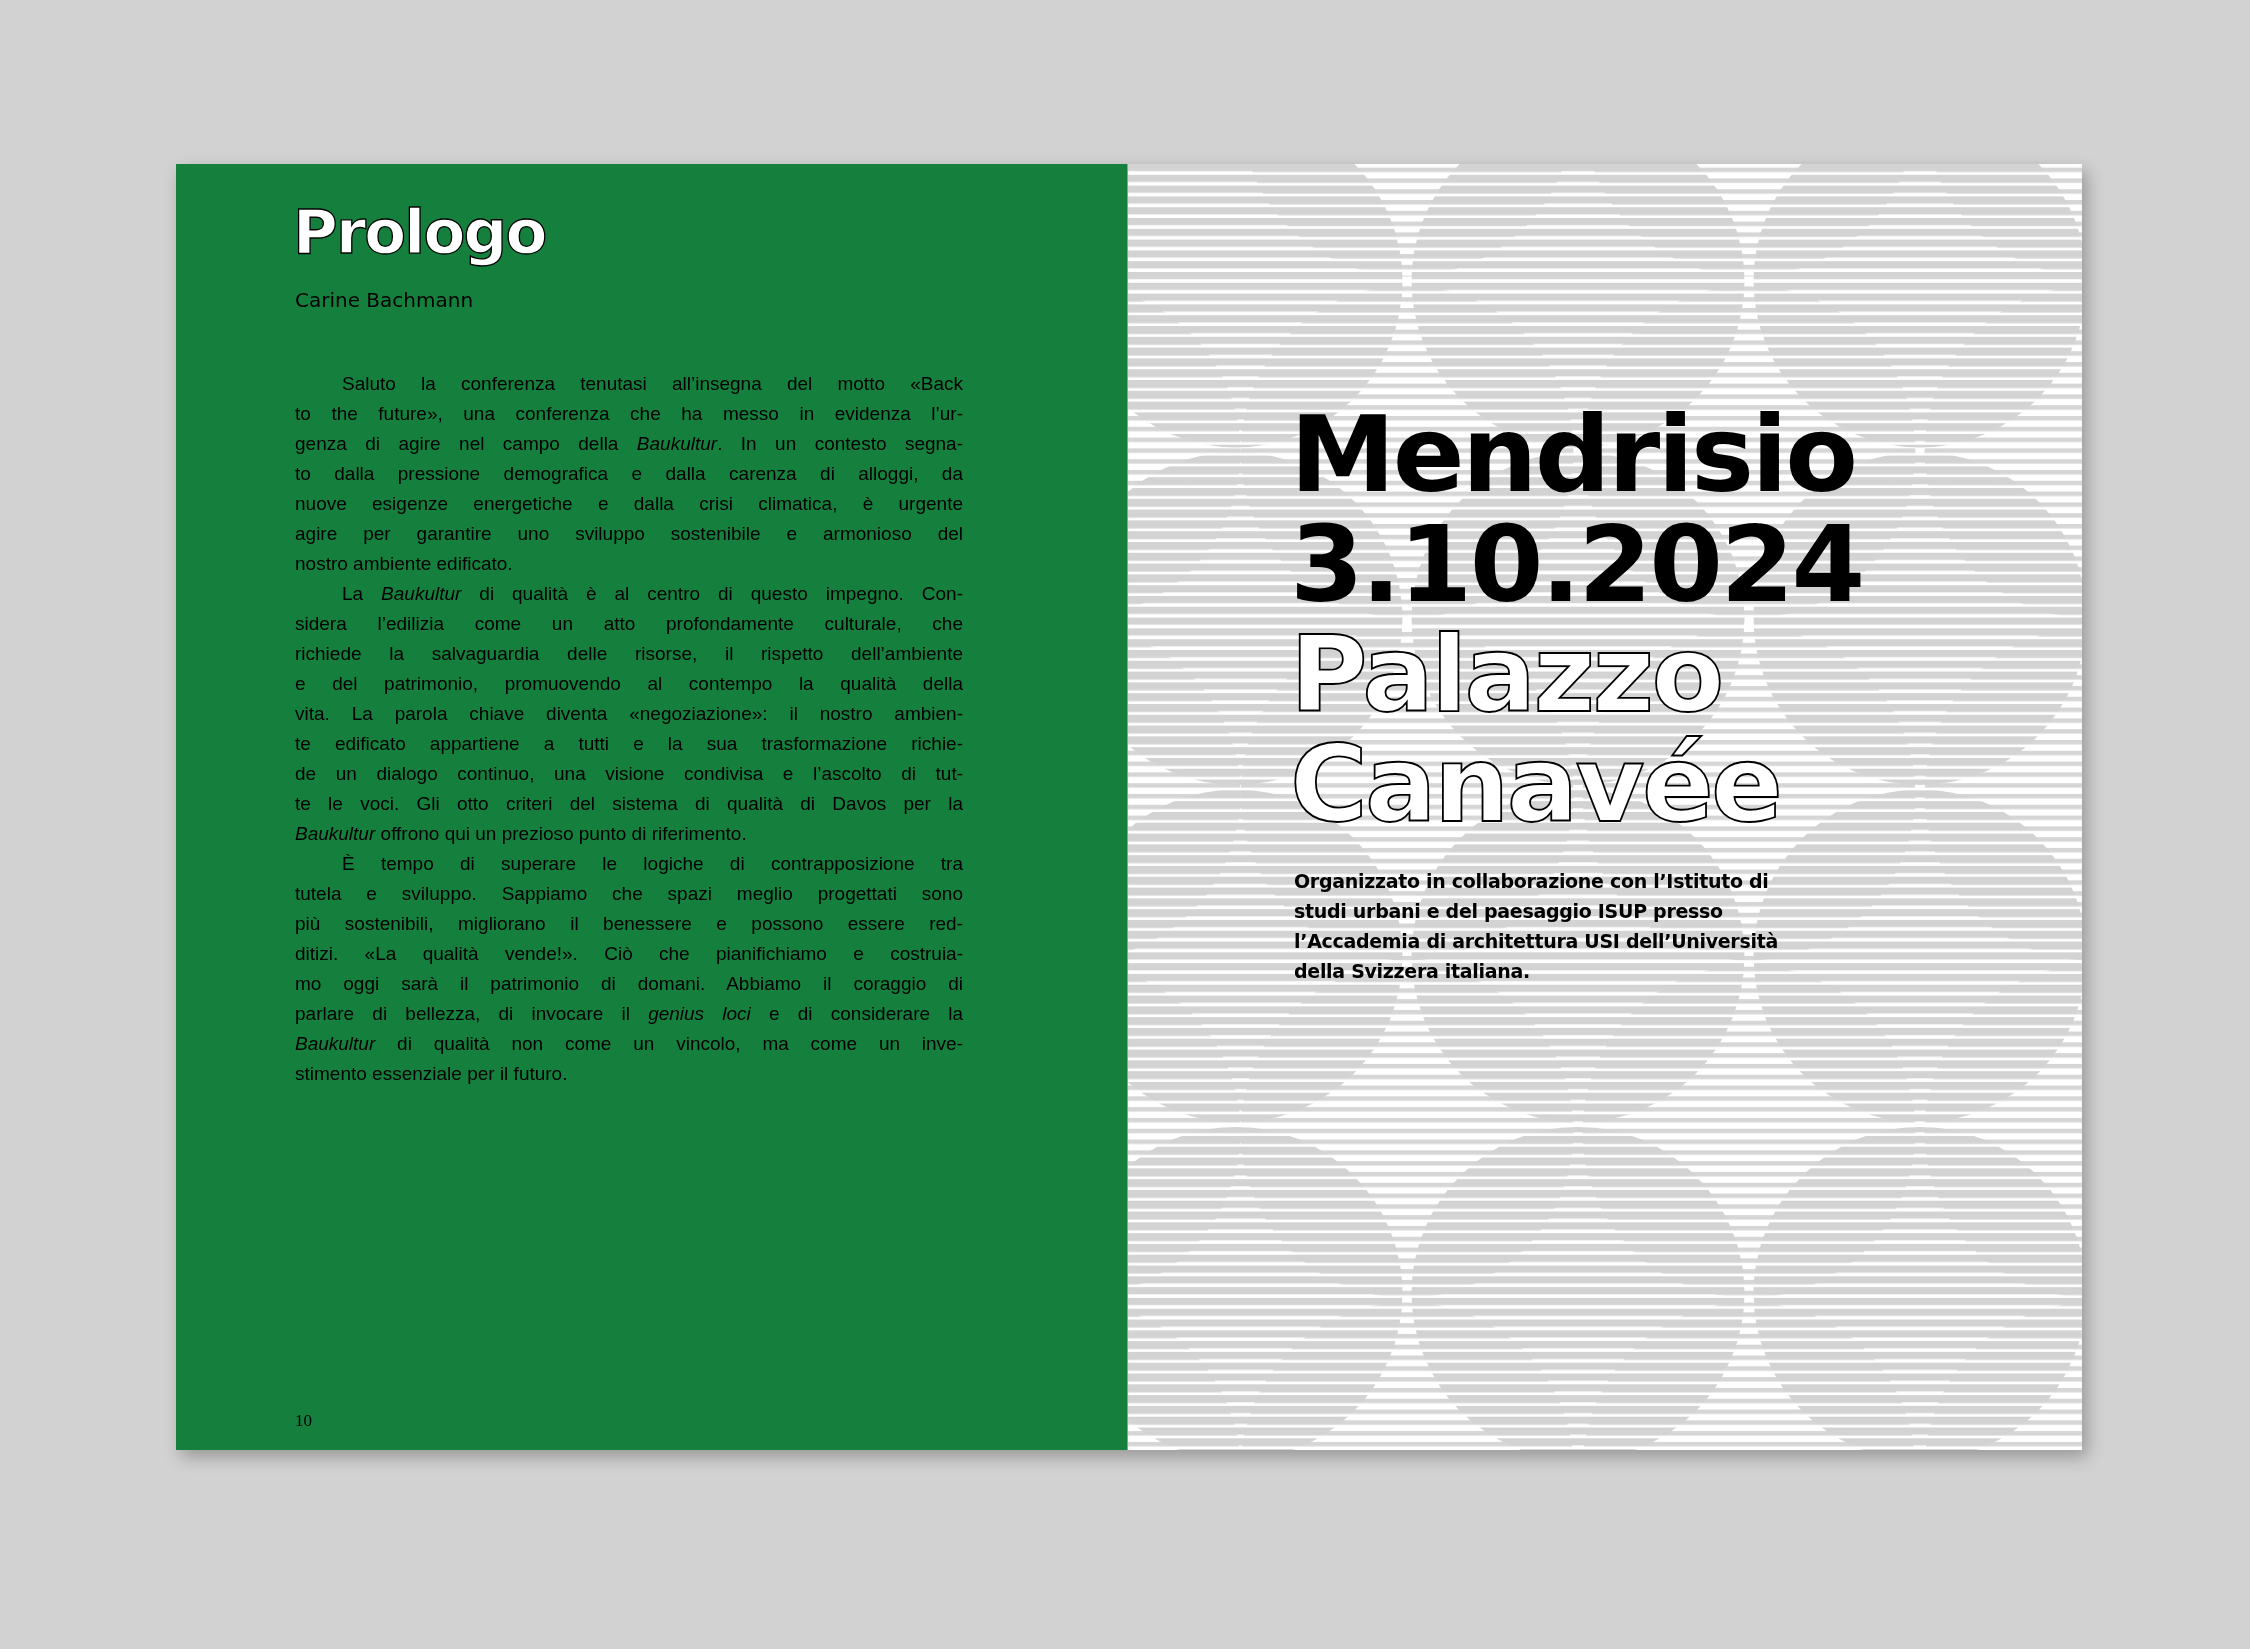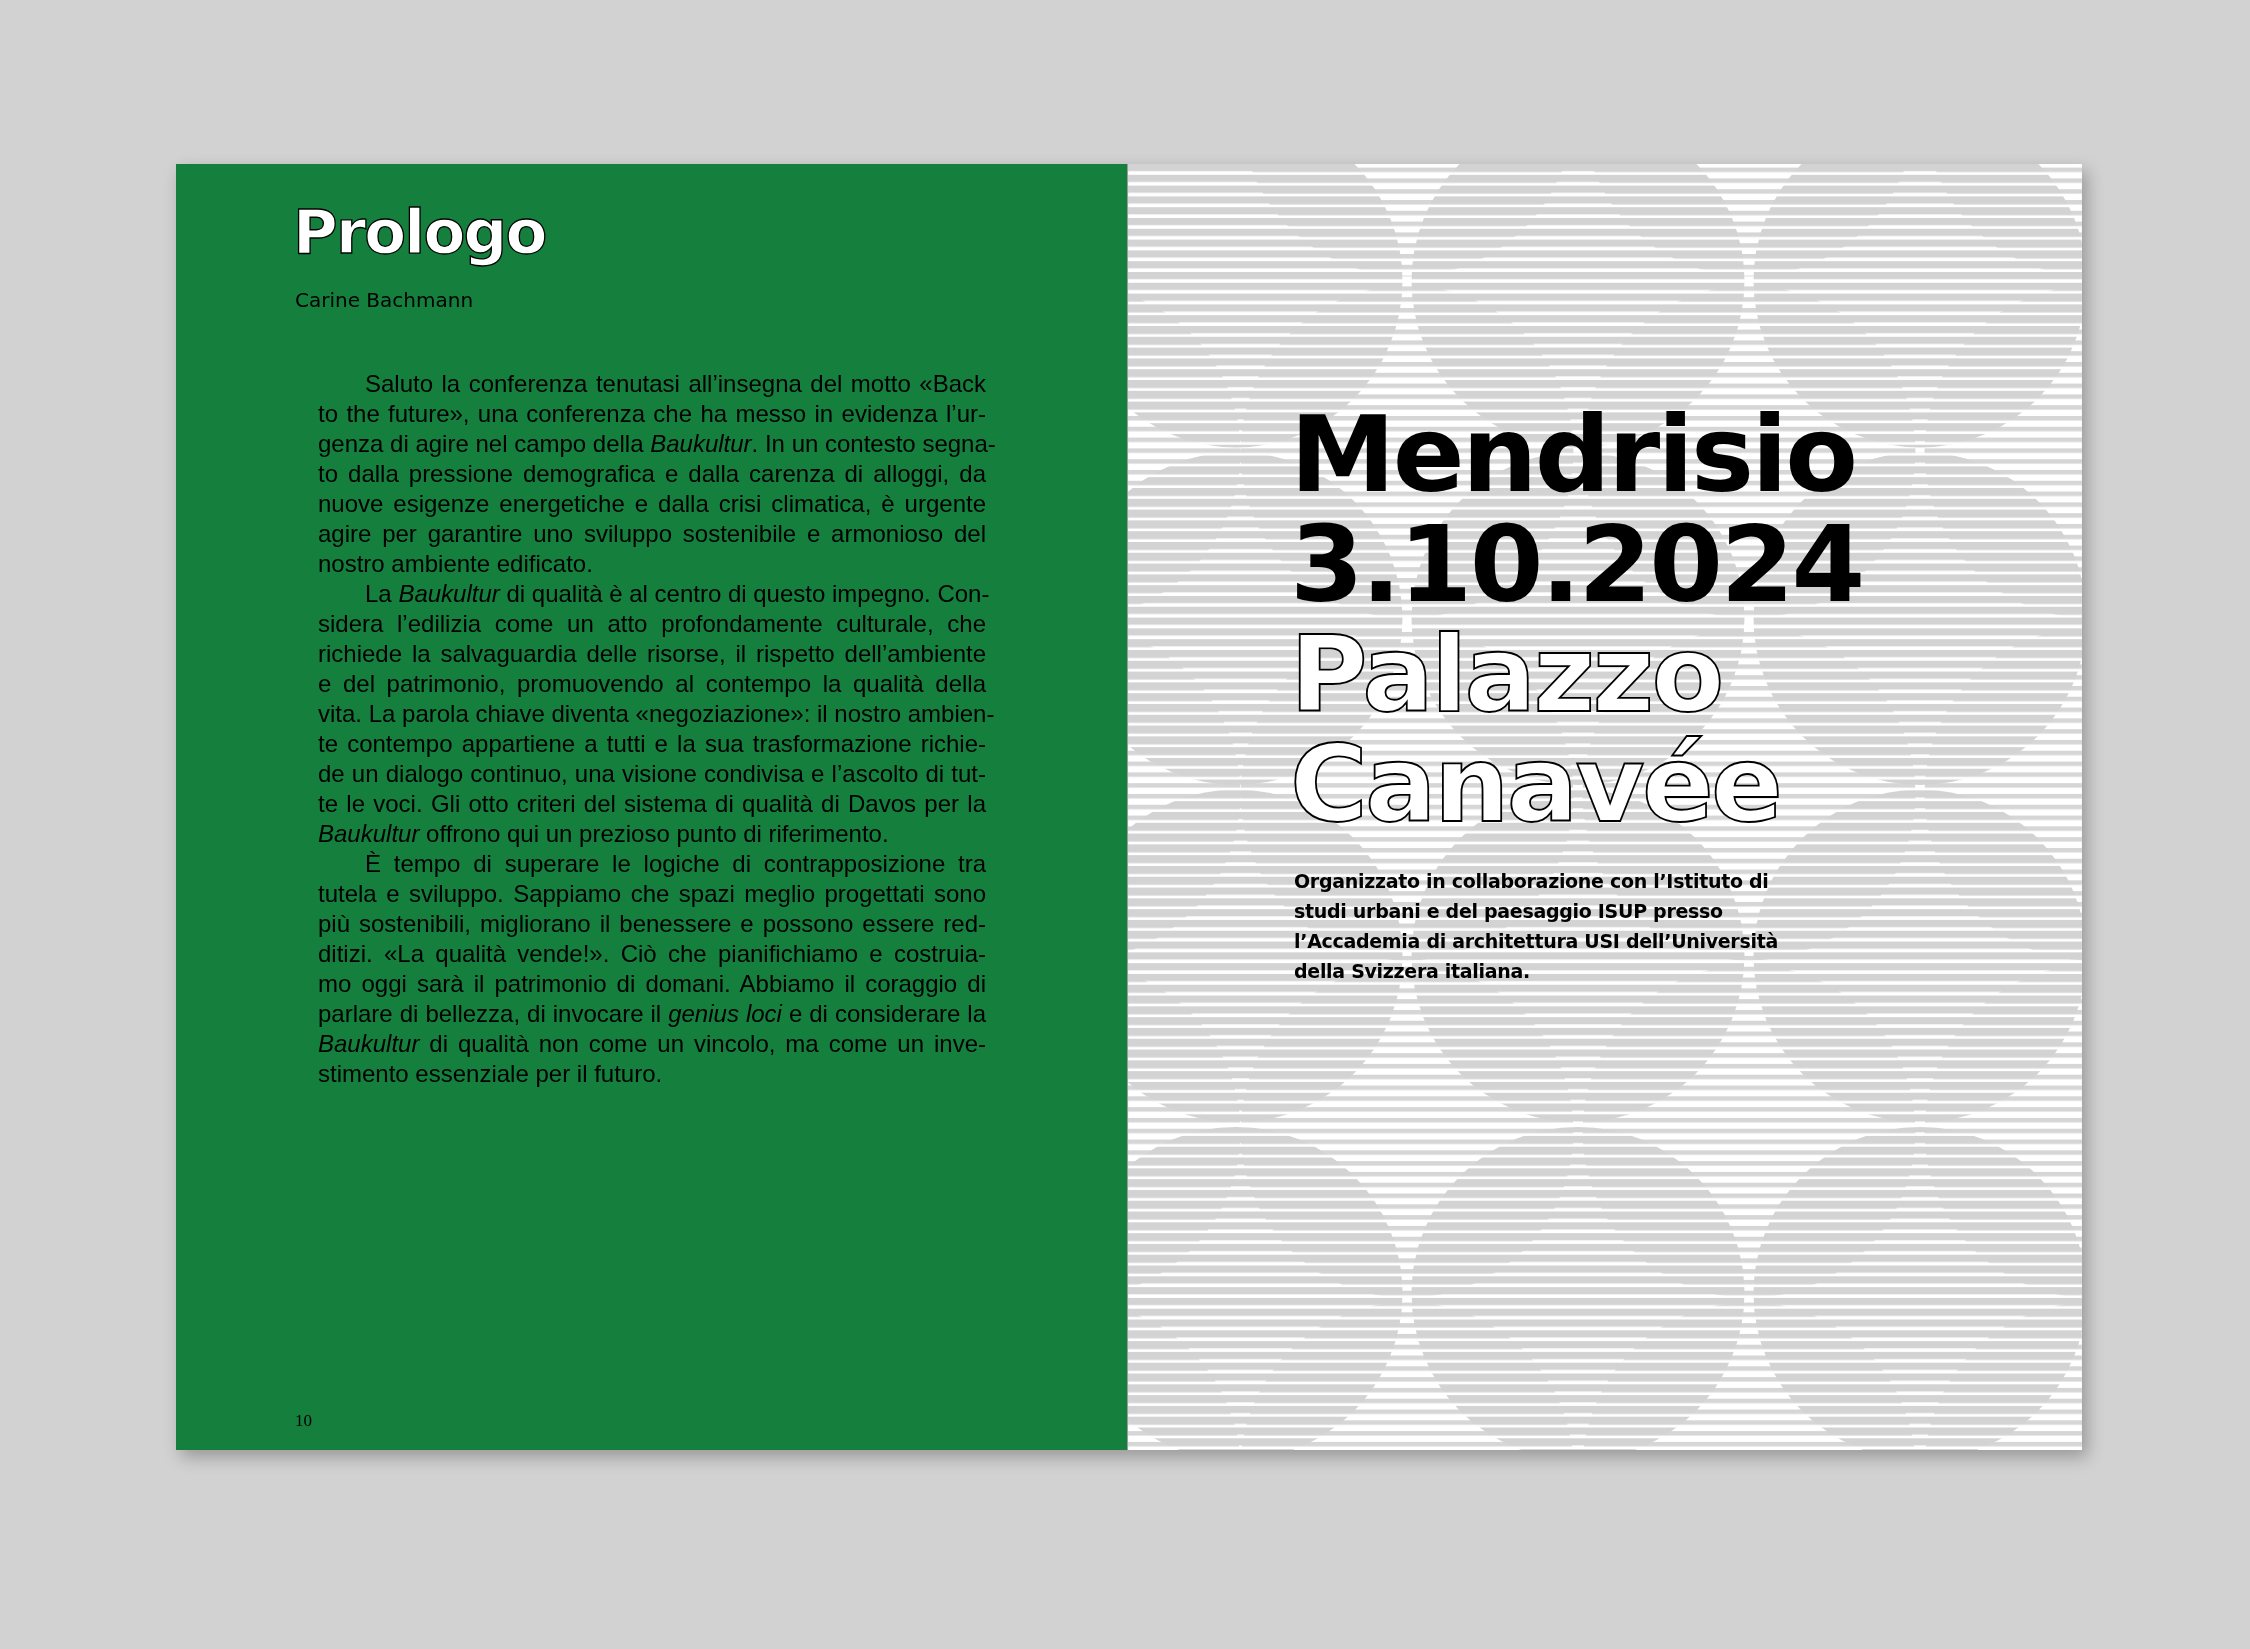--- a/index.html
+++ b/index.html
@@ -40,24 +40,23 @@
   }
   .author {
     position: absolute; left: 119px; top: 126px;
     font-family: "DejaVu Sans", sans-serif;
     font-size: 20px; line-height: 20px;
   }
   .body-text {
     position: absolute; left: 119px; top: 205px;
     width: 668px;
     font-family: "Liberation Sans Narrow", "Liberation Sans", sans-serif;
-    font-size: 24px; line-height: 30px;
+    font-size: 19px; line-height: 30px;
     text-align: justify;
     hyphens: manual;
-    margin-left: 23px;
   }
   .body-text p { margin: 0; text-indent: 47px; }
   .body-text .ln { display: block; text-align: justify; text-align-last: justify; white-space: nowrap; }
   .body-text .ln.last { text-align-last: left; }
   .body-text .ln.first { padding-left: 47px; }
   .body-text p { text-indent: 0; }
   .ln span.i { font-style: italic; }
   .folio {
     position: absolute; left: 119px; top: 1247px;
     font-family: Liberation Serif, serif;
@@ -106,21 +105,21 @@
           <span class="ln"><span>nuove esigenze energetiche e dalla crisi climatica, è urgente</span></span>
           <span class="ln"><span>agire per garantire uno sviluppo sostenibile e armonioso del</span></span>
           <span class="ln last"><span>nostro ambiente edificato.</span></span>
         </p>
         <p>
           <span class="ln first"><span>La </span><span class="i">Baukultur</span><span> di qualità è al centro di questo impegno. Con-</span></span>
           <span class="ln"><span>sidera l’edilizia come un atto profondamente culturale, che</span></span>
           <span class="ln"><span>richiede la salvaguardia delle risorse, il rispetto dell’ambiente</span></span>
           <span class="ln"><span>e del patrimonio, promuovendo al contempo la qualità della</span></span>
           <span class="ln"><span>vita. La parola chiave diventa «negoziazione»: il nostro ambien-</span></span>
-          <span class="ln"><span>te contempo appartiene a tutti e la sua trasformazione richie-</span></span>
+          <span class="ln"><span>te edificato appartiene a tutti e la sua trasformazione richie-</span></span>
           <span class="ln"><span>de un dialogo continuo, una visione condivisa e l’ascolto di tut-</span></span>
           <span class="ln"><span>te le voci. Gli otto criteri del sistema di qualità di Davos per la</span></span>
           <span class="ln last"><span></span><span class="i">Baukultur</span><span> offrono qui un prezioso punto di riferimento.</span></span>
         </p>
         <p>
           <span class="ln first"><span>È tempo di superare le logiche di contrapposizione tra</span></span>
           <span class="ln"><span>tutela e sviluppo. Sappiamo che spazi meglio progettati sono</span></span>
           <span class="ln"><span>più sostenibili, migliorano il benessere e possono essere red-</span></span>
           <span class="ln"><span>ditizi. «La qualità vende!». Ciò che pianifichiamo e costruia-</span></span>
           <span class="ln"><span>mo oggi sarà il patrimonio di domani. Abbiamo il coraggio di</span></span>

